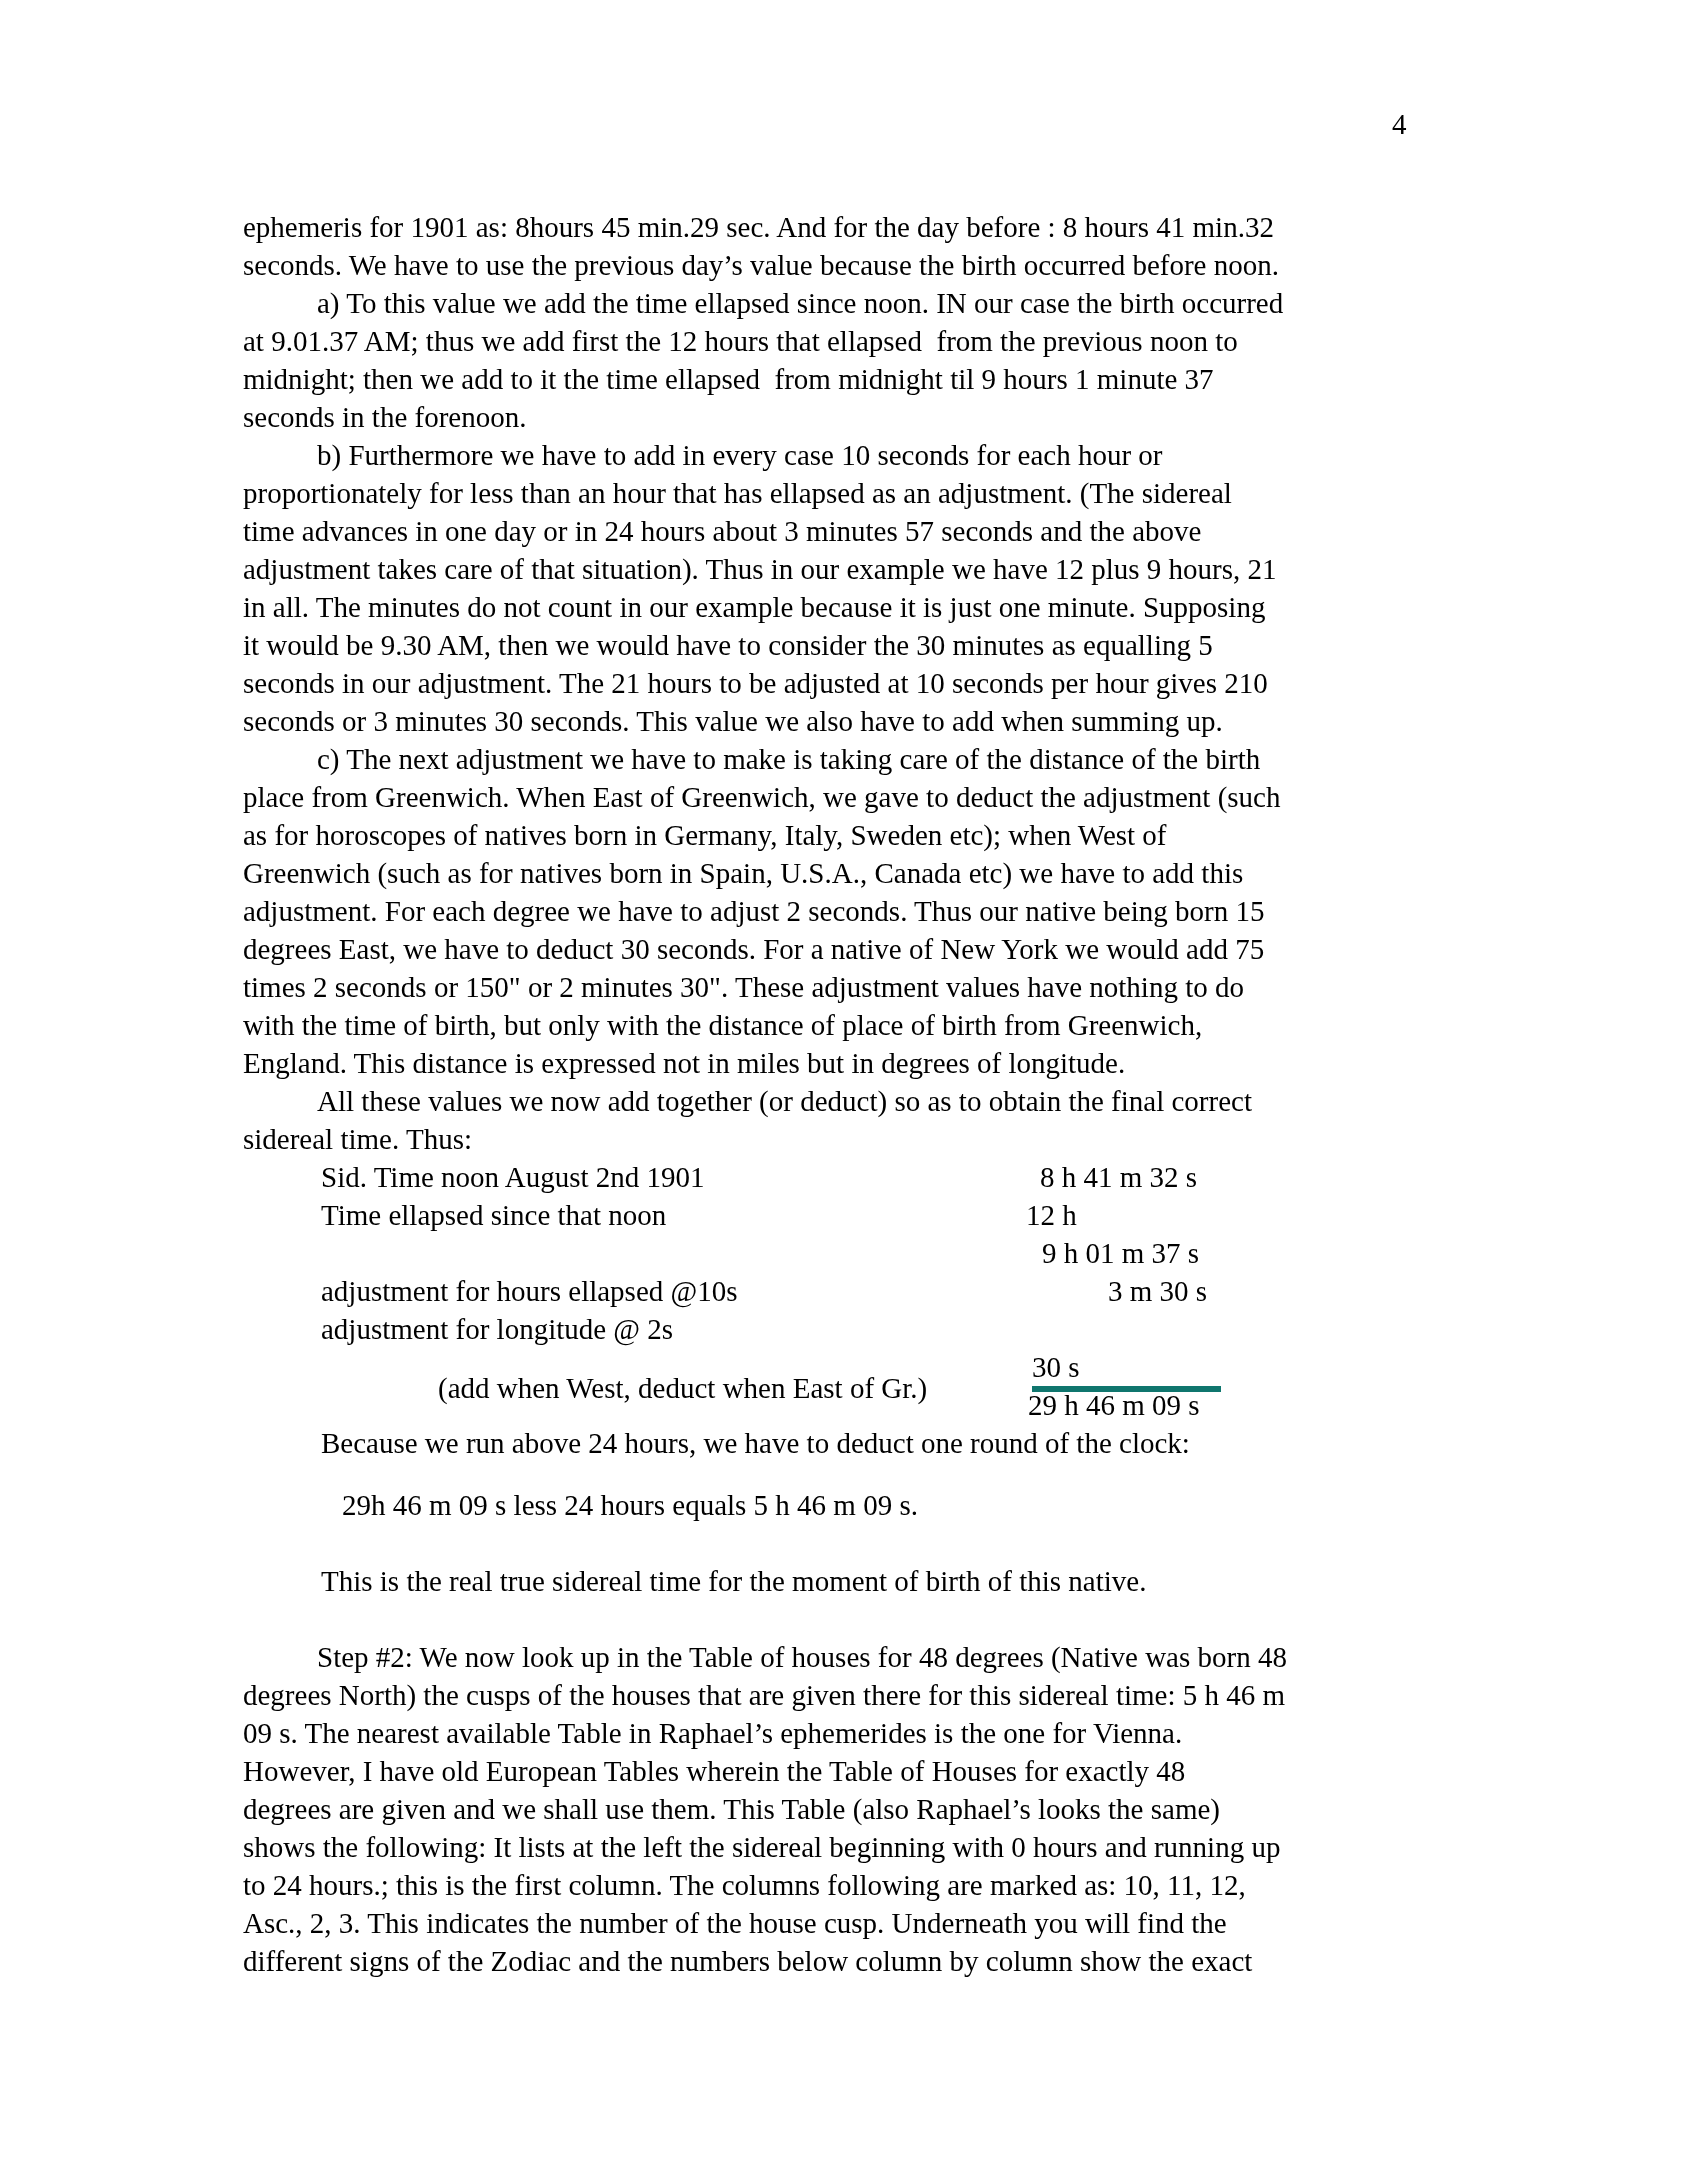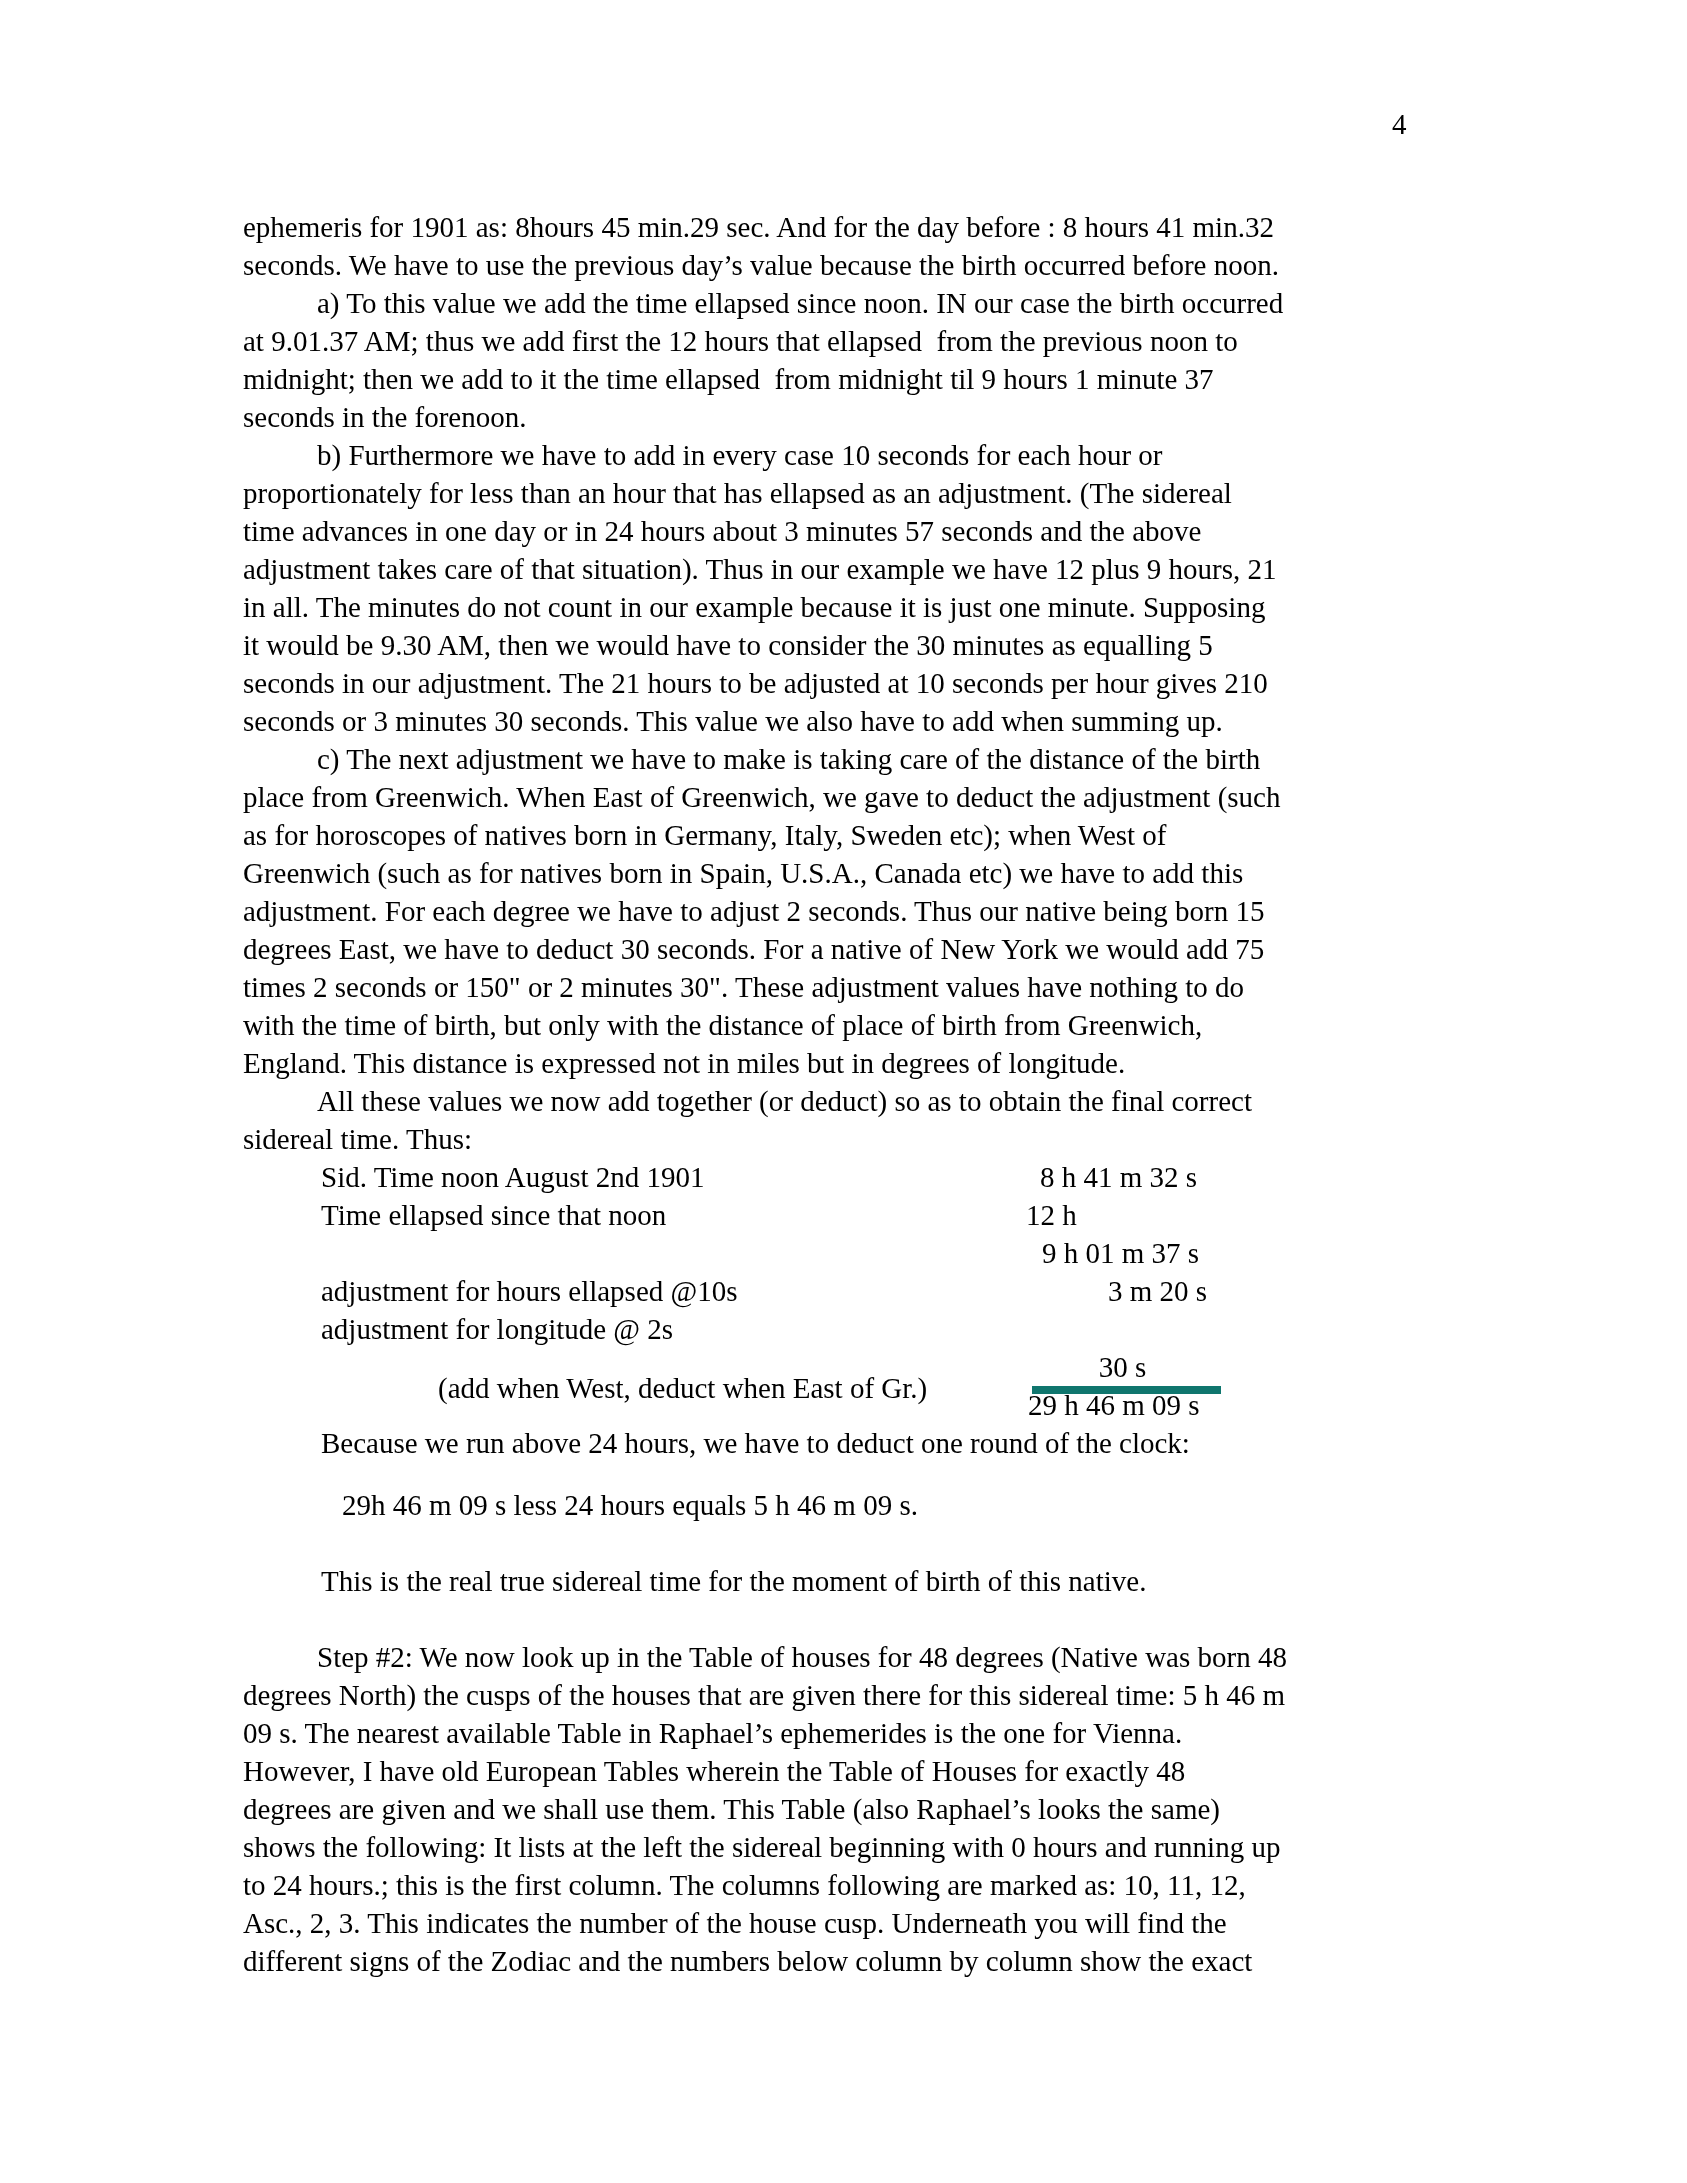--- a/index.html
+++ b/index.html
@@ -33,23 +33,23 @@
   .calc-label { position: absolute; left: 78px; white-space: pre; }
   .calc-label.deep { left: 195px; margin-top: 21px; }
   .calc-value { position: absolute; top: 0; white-space: pre; }
   .v1 { left: 797px; }
   .v2 { left: 783px; }
   .v3 { left: 799px; }
   .v4 { left: 865px; }
   .v6 {
     left: 789px;
     width: 189px;
-    text-align: center;
+    text-align: left;
     padding-right: 8px;
-    border-bottom: 8px solid #0f766e;
+    border-bottom: 6px solid #0f766e;
   }
   .v7 { left: 785px; text-align: right; }
 
   .line { white-space: pre; }
   .pl1 { padding-left: 78px; }
   .pl2 { padding-left: 99px; margin-top: 24px; }
   .mt1 { margin-top: 38px; }
 </style>
 </head>
 <body>
@@ -98,21 +98,21 @@
       <div class="calc-row">
         <span class="calc-label">Time ellapsed since that noon</span>
         <span class="calc-value v2">12 h</span>
       </div>
       <div class="calc-row">
         <span class="calc-label"></span>
         <span class="calc-value v3">9 h 01 m 37 s</span>
       </div>
       <div class="calc-row">
         <span class="calc-label">adjustment for hours ellapsed @10s</span>
-        <span class="calc-value v4">3 m 20 s</span>
+        <span class="calc-value v4">3 m 30 s</span>
       </div>
       <div class="calc-row">
         <span class="calc-label">adjustment for longitude @ 2s</span>
       </div>
       <div class="calc-row">
         <span class="calc-label deep">(add when West, deduct when East of Gr.)</span>
         <span class="calc-value v6">30 s</span>
       </div>
       <div class="calc-row">
         <span class="calc-label"></span>

